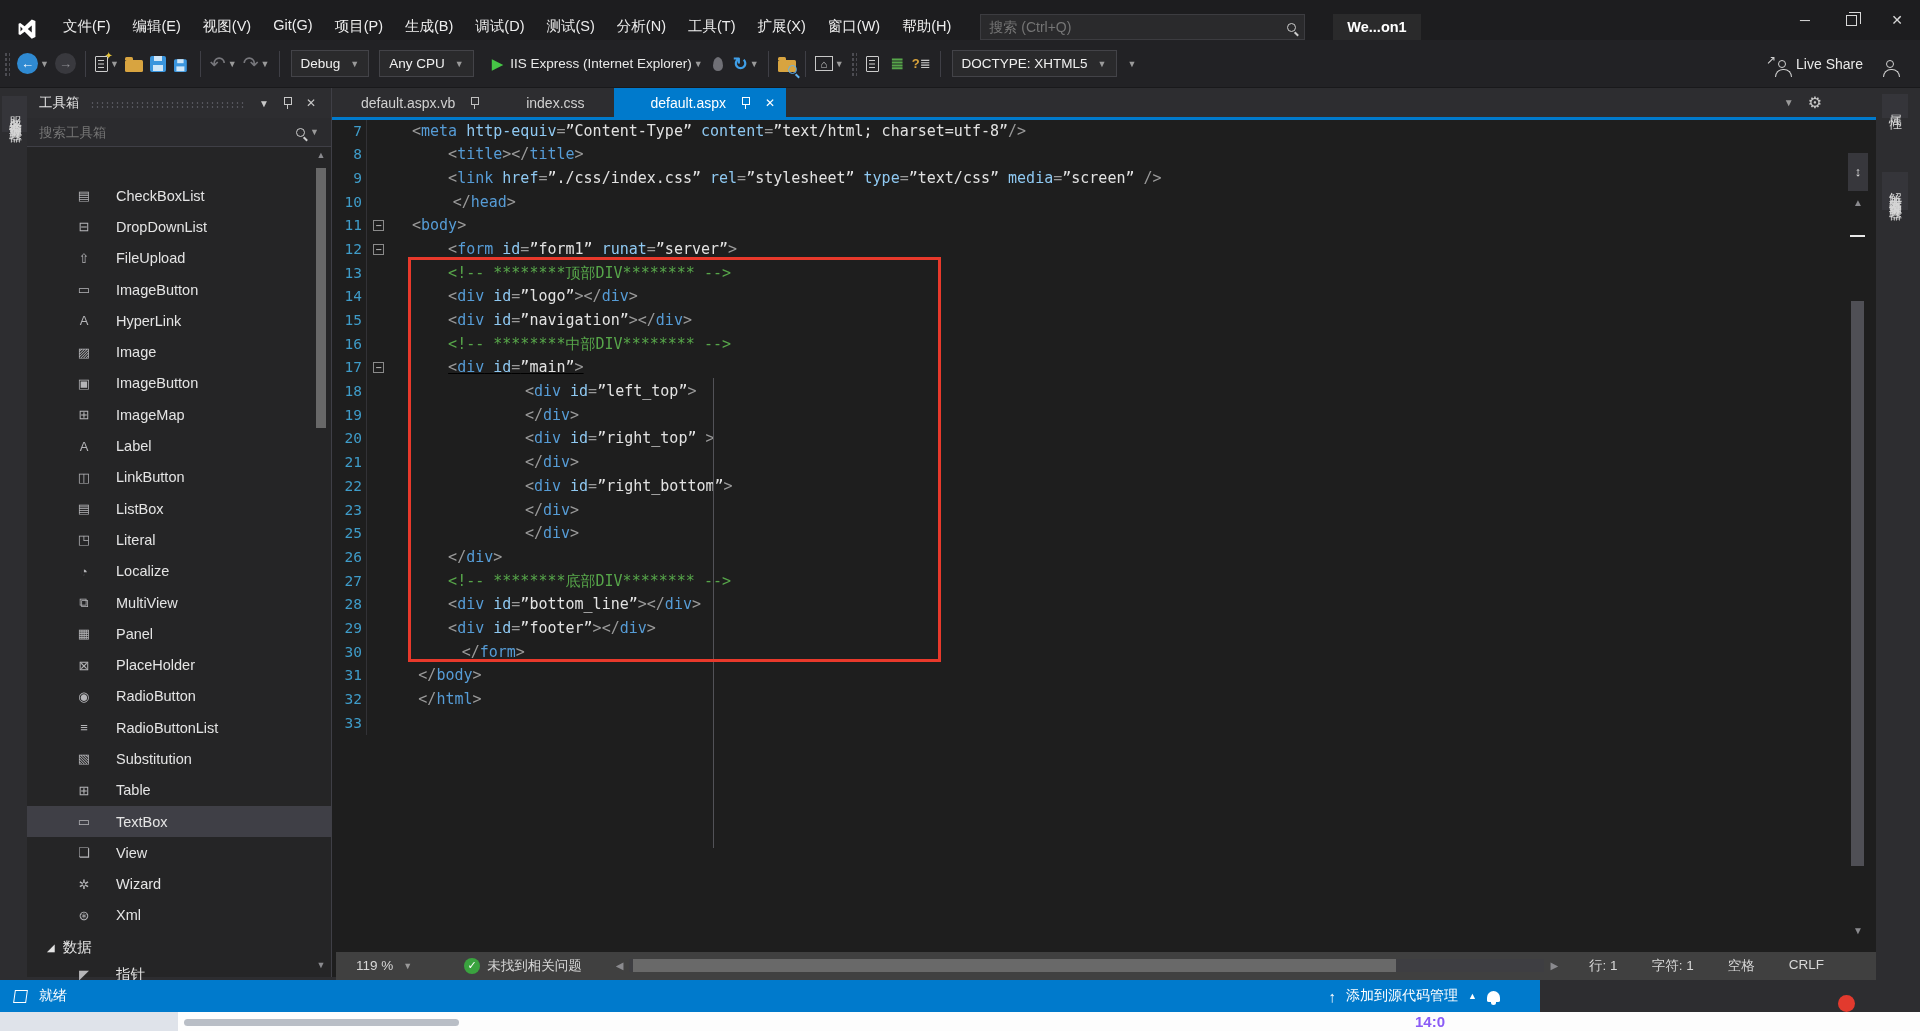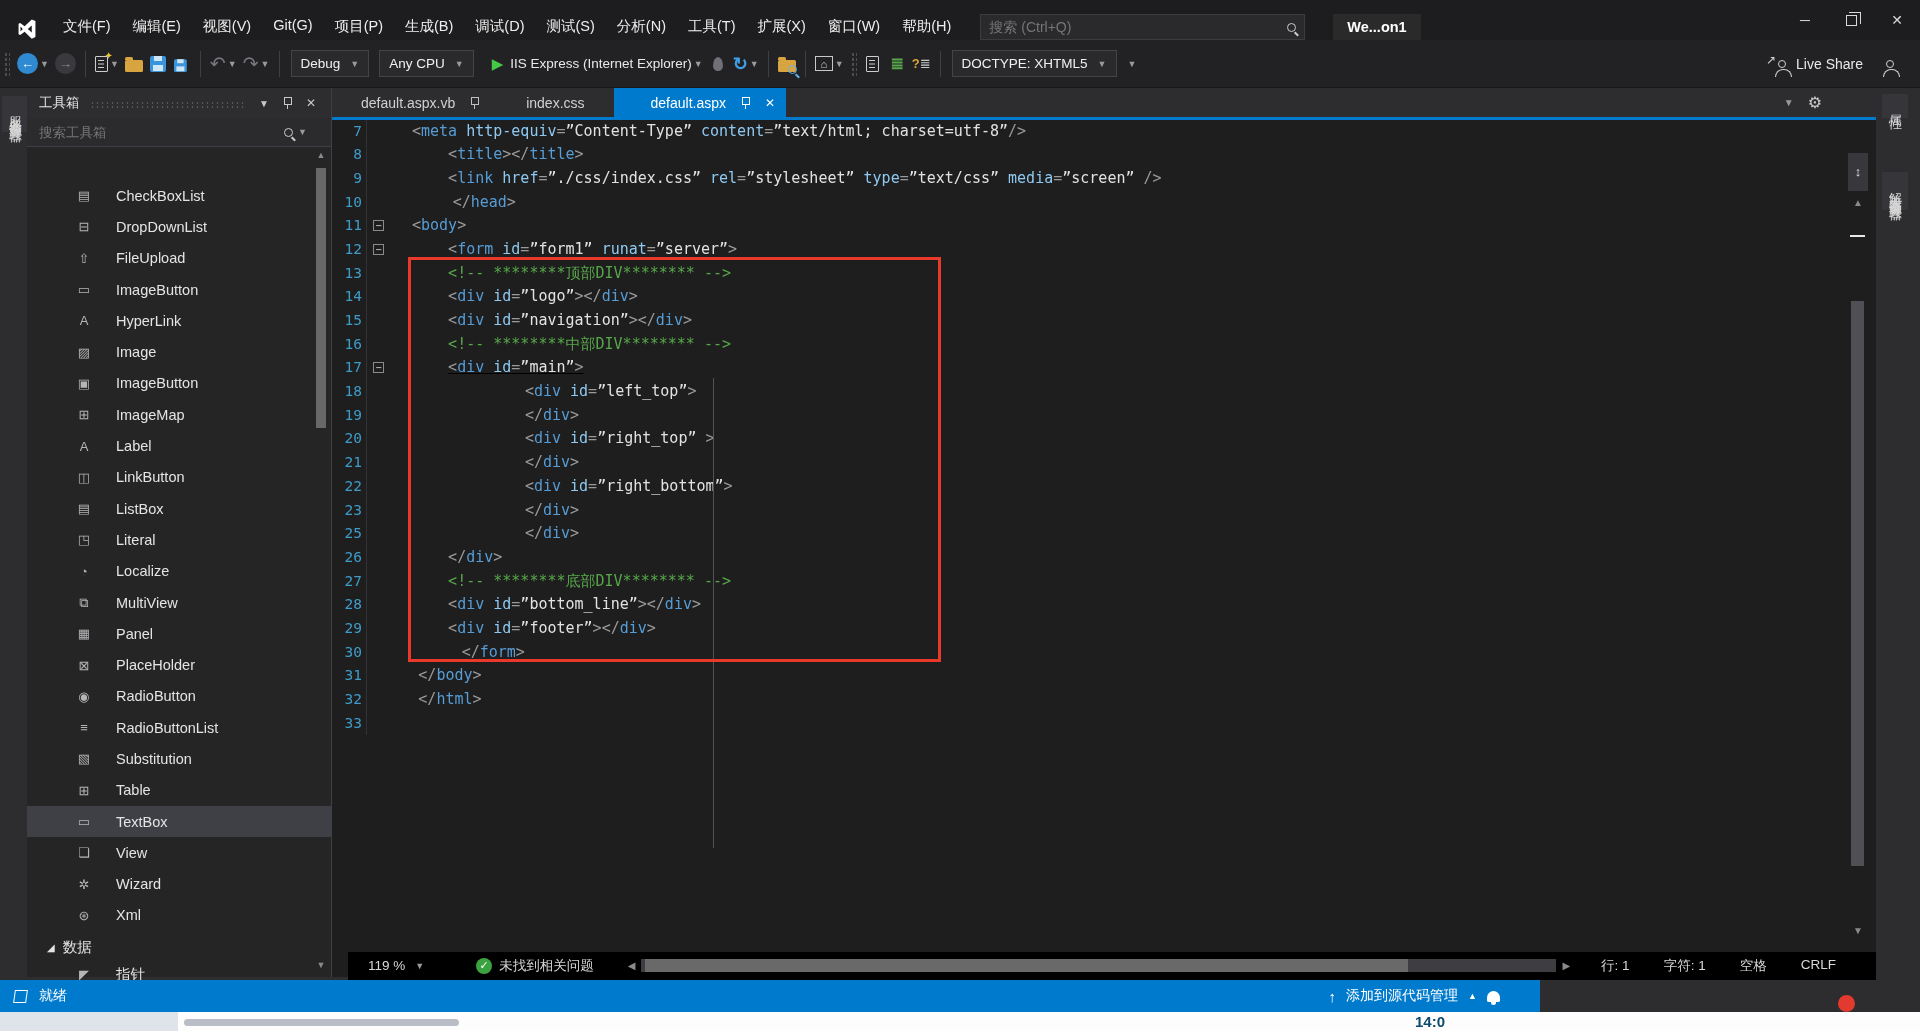--- a/index.html
+++ b/index.html
@@ -85,21 +85,21 @@
   #toolbox-header { height:30px; display:flex; align-items:center; padding:0 8px 0 12px;
     background:#2d2d30; font-size:13.5px; }
   #toolbox-dots { flex:1; height:8px; margin:4px 8px 0 10px;
     background-image:radial-gradient(#55555c 1px, transparent 1.2px); background-size:5px 4px; }
   .hdr-ic { color:#c8c8c8; font-size:10px; padding:0 7px; }
   .pin-ic { display:inline-block; width:9px; height:12px; position:relative; margin:0 7px; }
   .pin-ic:before { content:""; position:absolute; left:1px; top:0; width:6px; height:6px;
     border:1.4px solid #c8c8c8; }
   .pin-ic:after { content:""; position:absolute; left:3.6px; top:7px; width:1.6px; height:5px; background:#c8c8c8; }
   #toolbox-search { height:29px; margin:0; background:#2b2b2e; border-bottom:1px solid #3f3f46;
-    display:flex; align-items:center; padding:0 24px 0 12px; }
+    display:flex; align-items:center; padding:0 12px 0 12px; }
   #toolbox-search input { flex:1; background:transparent; border:0; outline:0; color:#8f8f8f;
     font-size:13.5px; font-family:"Liberation Sans",sans-serif; }
   #toolbox-items { position:absolute; left:0; top:92px; width:100%; }
   .tbx-item { height:31.3px; display:flex; align-items:center; padding-left:45px; font-size:14.5px; }
   .tbx-item.selected { background:#3f3f46; }
   .tbx-glyph { width:24px; margin-right:20px; text-align:center; color:#b5b5b8; font-size:13px; }
   #toolbox-section { position:absolute; left:0; top:845px; width:100%; font-size:14.5px; }
   .sec-row { height:28px; display:flex; align-items:center; padding-left:20px; }
   .sec-arrow { color:#e4e4e4; font-size:10px; margin-right:8px; }
   #tbx-scroll { position:absolute; right:3px; top:62px; width:14px; height:820px; }
@@ -139,21 +139,21 @@
 
   
   #v-scroll { position:absolute; right:8px; top:33px; width:20px; height:884px; }
   #v-split { position:absolute; left:0; top:0; width:20px; height:38px; background:#37373c;
     color:#e8e8e8; text-align:center; line-height:38px; font-size:13px; }
   .vs-arrow { position:absolute; left:0; width:20px; text-align:center; color:#8a8a8e; font-size:10px; }
   #v-dash { position:absolute; left:2px; top:82px; width:15px; height:2px; background:#e8e8e8; }
   #v-thumb { position:absolute; left:3px; top:148px; width:13px; height:565px; background:#4f4f55; }
 
   
-  #ed-row1 { position:absolute; left:16px; top:832px; width:100%; height:28px; background:#000000;
+  #ed-row1 { position:absolute; left:4px; top:832px; width:100%; height:28px; background:#404040;
     display:flex; align-items:center; color:#d8d8d8; font-size:13.5px; }
   #zoom-box { display:flex; align-items:center; gap:8px; padding:0 10px 0 20px; }
   #health { display:flex; align-items:center; gap:7px; margin-left:42px; }
   .check-circle { width:16px; height:16px; border-radius:50%; background:#3aa33f; color:#fff;
     font-size:11px; display:flex; align-items:center; justify-content:center; }
   .hs-arrow { color:#8a8a8e; font-size:10px; }
   #h-track { position:relative; width:915px; height:13px; margin:0 6px; background:#3e3e42; }
   #h-thumb { position:absolute; left:4px; top:0; width:763px; height:13px; background:#696969; }
   #caret-stats { display:flex; gap:0; margin-left:14px; }
   .stat { padding:0 17px; }
@@ -181,21 +181,21 @@
     background:#fff; border-radius:0 0 3px 3px; }
   #badge { position:absolute; left:1838px; top:995px; width:17px; height:17px; border-radius:50%;
     background:#e23a2e; z-index:6; }
   #watermark { left:1553px; top:986px; width:360px; height:26px; z-index:7; color:rgba(200,202,206,.82);
     font-size:20px; letter-spacing:.5px; }
 
   
   #bottom-strip { left:0; top:1012px; width:1920px; height:19px; background:#fdfdfd; overflow:hidden; }
   #bs-left { position:absolute; left:0; top:0; width:178px; height:19px; background:#dfe3ea; }
   #bs-bar { position:absolute; left:184px; top:7px; width:275px; height:7px; background:#b9bec6; border-radius:4px; }
-  #bs-text { position:absolute; left:1415px; top:1px; color:#0c4a6e; font-size:15px; font-weight:bold; }
+  #bs-text { position:absolute; left:1415px; top:1px; color:#8b5cf6; font-size:15px; font-weight:bold; }
 </style>
 </head>
 <body>
 
 <div id="stage">
 
   <div id="titlebar" class="abs">
     <svg id="vs-logo" viewBox="0 0 24 24">
       <path fill="#ffffff" d="M17.2 1.5 9.4 9.1 4.6 5.4 2.8 6.3v11.4l1.8.9 4.8-3.7 7.8 7.6 4-1.9V3.4l-4-1.9zM4.9 14.7V9.3L7.4 12l-2.5 2.7zm12.3 1.2-4.3-3.9 4.3-3.9v7.8z"></path>
     </svg>

